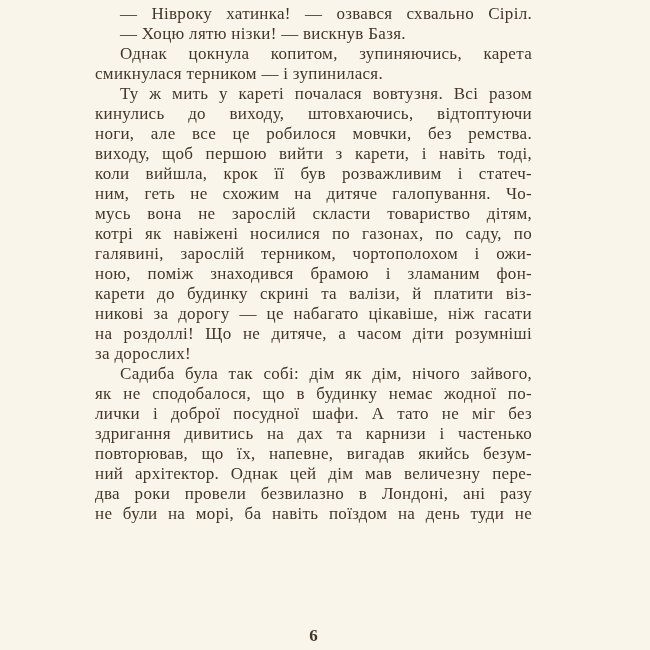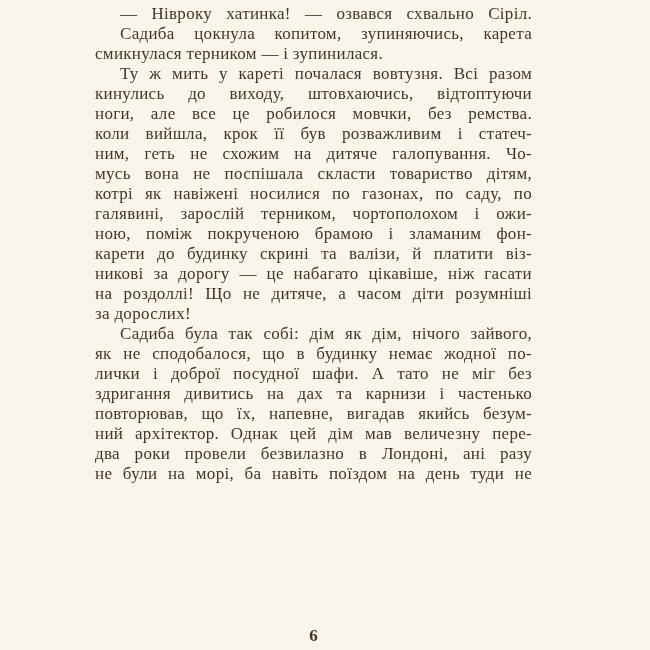--- a/index.html
+++ b/index.html
@@ -50,31 +50,33 @@
     line-height: 20px;
     font-weight: bold;
   }
 </style>
 </head>
 <body>
 
 <div class="page" style="background: rgb(249, 245, 234); color: rgb(67, 53, 40); text-decoration: underline;">
   <div class="text-block">
       <div class="line j ind">— Нівроку хатинка! — озвався схвально Сіріл.</div>
-      <div class="line j ind">Садиба цокнула копитом, зупиняючись, карета</div>
+      <div class="line ind">— Хоцю лятю нізки! — вискнув Базя.</div>
+      <div class="line j ind">Однак цокнула копитом, зупиняючись, карета</div>
       <div class="line">смикнулася терником — і зупинилася.</div>
       <div class="line j ind">Ту ж мить у кареті почалася вовтузня. Всі разом</div>
       <div class="line j">кинулись до виходу, штовхаючись, відтоптуючи</div>
       <div class="line j">ноги, але все це робилося мовчки, без ремства.</div>
+      <div class="line j">виходу, щоб першою вийти з карети, і навіть тоді,</div>
       <div class="line j">коли вийшла, крок її був розважливим і статеч-</div>
       <div class="line j">ним, геть не схожим на дитяче галопування. Чо-</div>
-      <div class="line j">мусь вона не поспішала скласти товариство дітям,</div>
+      <div class="line j">мусь вона не зарослій скласти товариство дітям,</div>
       <div class="line j">котрі як навіжені носилися по газонах, по саду, по</div>
       <div class="line j">галявині, зарослій терником, чортополохом і ожи-</div>
-      <div class="line j">ною, поміж покрученою брамою і зламаним фон-</div>
+      <div class="line j">ною, поміж знаходився брамою і зламаним фон-</div>
       <div class="line j">карети до будинку скрині та валізи, й платити віз-</div>
       <div class="line j">никові за дорогу — це набагато цікавіше, ніж гасати</div>
       <div class="line j">на роздоллі! Що не дитяче, а часом діти розумніші</div>
       <div class="line">за дорослих!</div>
       <div class="line j ind">Садиба була так собі: дім як дім, нічого зайвого,</div>
       <div class="line j">як не сподобалося, що в будинку немає жодної по-</div>
       <div class="line j">лички і доброї посудної шафи. А тато не міг без</div>
       <div class="line j">здригання дивитись на дах та карнизи і частенько</div>
       <div class="line j">повторював, що їх, напевне, вигадав якийсь безум-</div>
       <div class="line j">ний архітектор. Однак цей дім мав величезну пере-</div>

